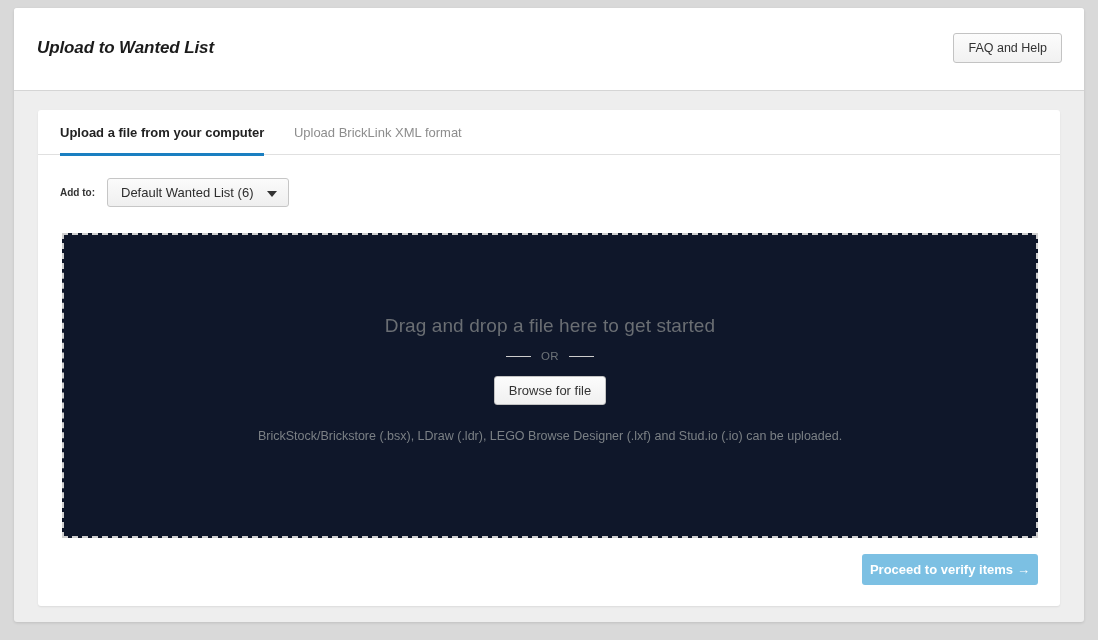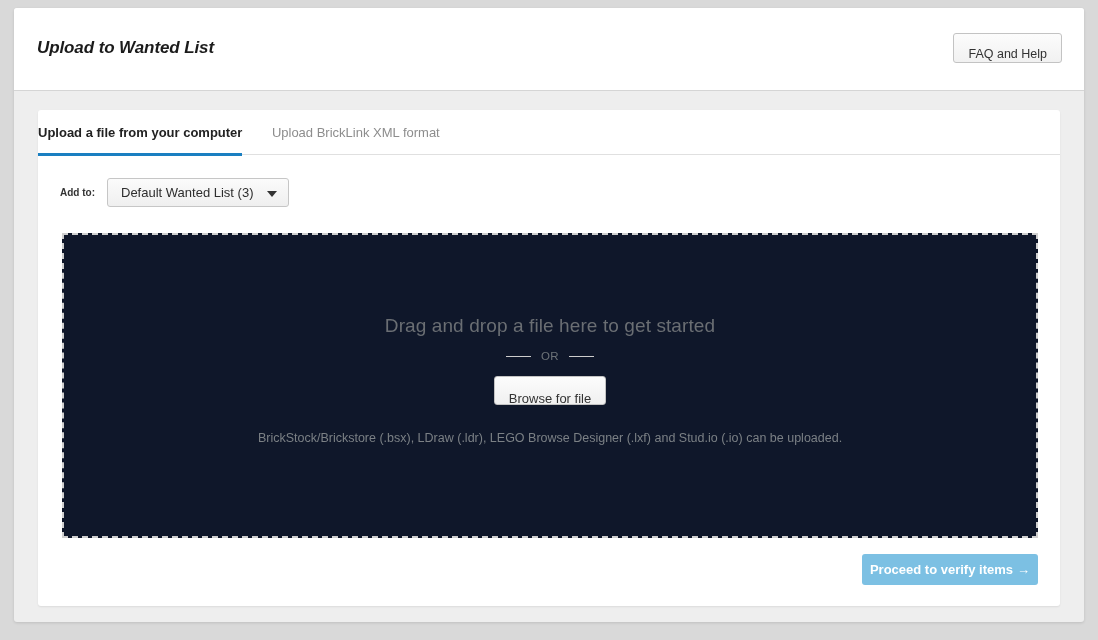--- a/index.html
+++ b/index.html
@@ -47,21 +47,21 @@
     font-weight: bold;
     color: #1b1b1b;
     letter-spacing: -0.1px;
     font-style: italic;
   }
   .faq-button {
     position: absolute;
     right: 22px;
     top: 25px;
     height: 30px;
-    padding: 6px 14px;
+    padding: 0 14px;
     line-height: 29px;
     font-size: 12.5px;
     color: #333333;
     background: linear-gradient(to bottom, #fcfcfc 0%, #f1f1f1 100%);
     border: 1px solid #c3c3c3;
     border-radius: 3px;
     box-sizing: border-box;
     cursor: pointer;
     white-space: nowrap;
   }
@@ -77,20 +77,21 @@
     border-radius: 3px;
     box-shadow: 0 1px 2px rgba(0,0,0,0.08);
     box-sizing: border-box;
   }
 
   
   .tab-row {
     position: relative;
     height: 45px;
     border-bottom: 1px solid #e0e0e0;
+    padding-left: 22px;
     box-sizing: border-box;
   }
   .tab {
     display: inline-block;
     height: 45px;
     line-height: 46px;
     font-size: 13px;
     color: #8d8d8d;
     margin-right: 25px;
     cursor: pointer;
@@ -194,21 +195,21 @@
   }
   .or-text {
     font-size: 11.5px;
     color: #6d7378;
     letter-spacing: 0.4px;
   }
   .browse-button {
     margin-top: 14px;
     display: inline-block;
     height: 29px;
-    padding: 8px 14px;
+    padding: 0 14px;
     line-height: 28px;
     font-size: 13px;
     color: #333333;
     background: linear-gradient(to bottom, #fcfcfc 0%, #f0f0f0 100%);
     border: 1px solid #c3c3c3;
     border-radius: 3px;
     box-sizing: border-box;
     cursor: pointer;
   }
   .dz-formats {
@@ -250,21 +251,21 @@
   <div class="content-card">
 
     <div class="tab-row">
       <div class="tab active">Upload a file from your computer</div>
       <div class="tab">Upload BrickLink XML format</div>
     </div>
 
     <div class="addto-row">
       <span class="addto-label">Add to:</span>
       <div class="select-box">
-        <span class="select-value">Default Wanted List (3)</span>
+        <span class="select-value">Default Wanted List (6)</span>
         <span class="select-caret"></span>
       </div>
     </div>
 
     <div class="dropzone">
       <div class="dz-inner">
         <div class="dz-headline">Drag and drop a file here to get started</div>
         <div class="or-row">
           <span class="or-line"></span>
           <span class="or-text">OR</span>

